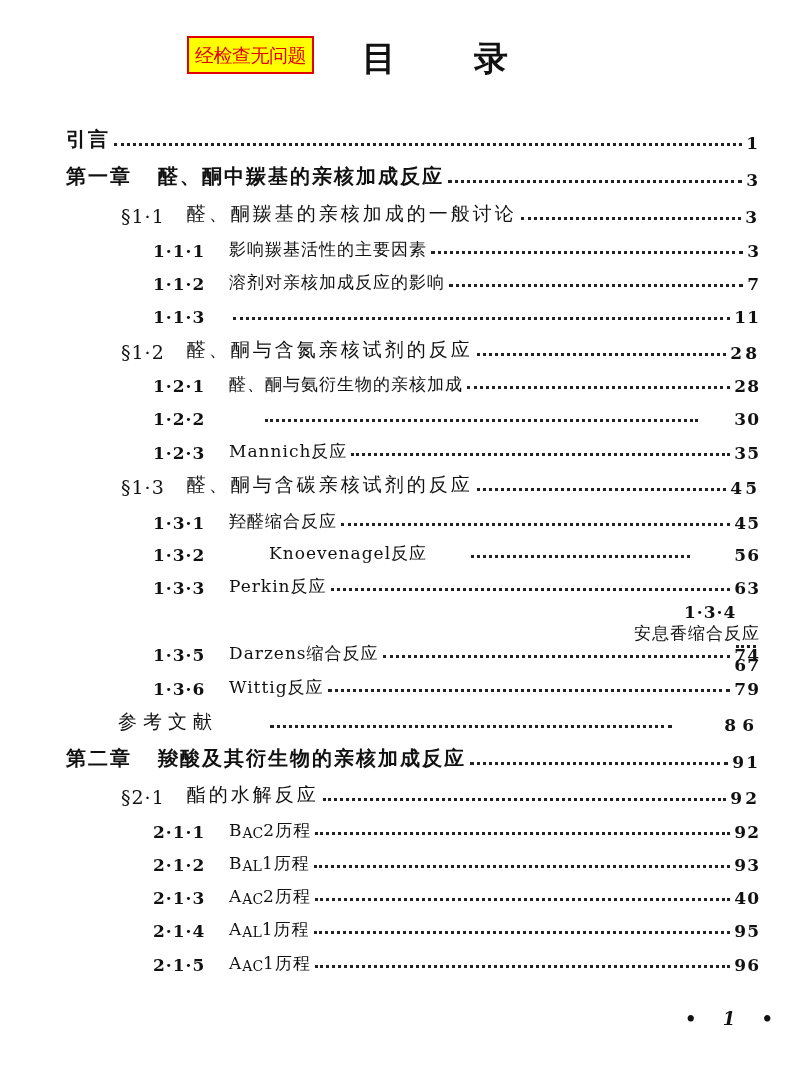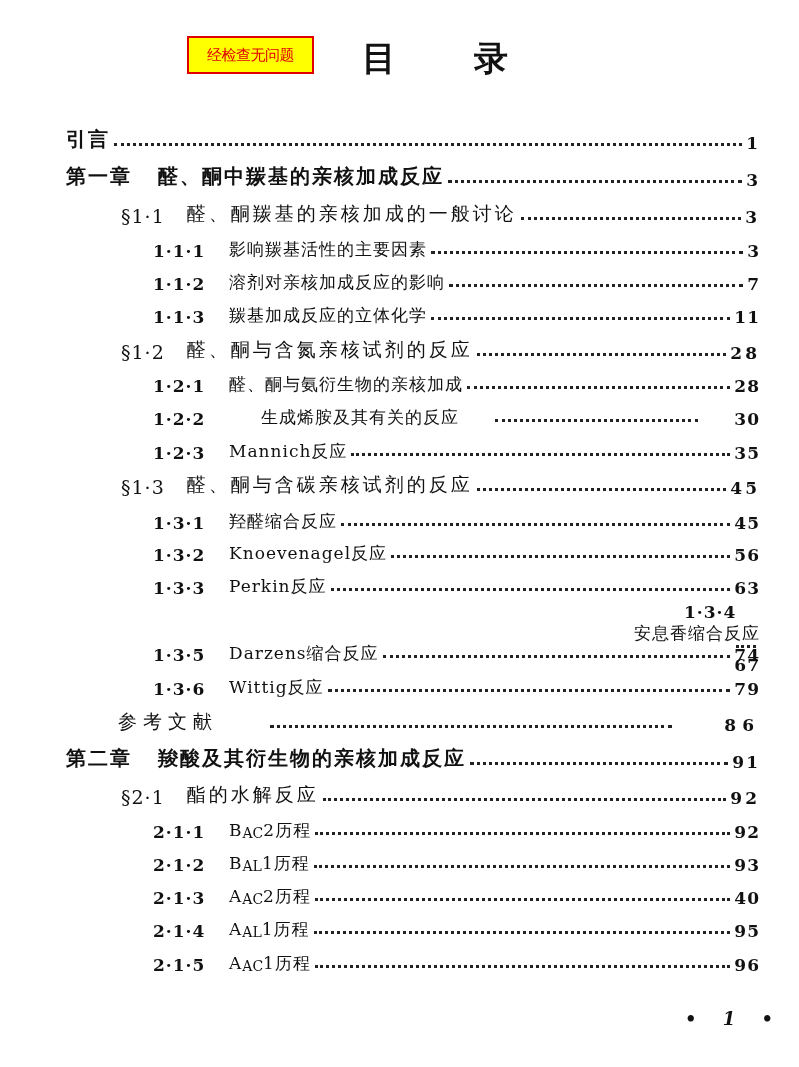--- a/index.html
+++ b/index.html
@@ -1,20 +1,20 @@
 <!DOCTYPE html>
 <html><head>
 <meta charset="utf-8">
 <style>
   html, body { margin:0; padding:0; background:#ffffff; }
   body { width:799px; height:1067px; position:relative; overflow:hidden;
          font-family:"DejaVu Serif","Liberation Serif",serif; color:#111; }
   .stamp { position:absolute; left:187px; top:36px; width:127px; height:38px;
            background:#ffff00; border:2px solid #e00000; box-sizing:border-box;
-           color:#e00000; font-family:"DejaVu Sans",sans-serif; font-size:15px;
+           color:#e00000; font-family:"DejaVu Sans",sans-serif; font-size:19px;
            line-height:34px; text-align:center; letter-spacing:-0.5px; white-space:nowrap; }
   .title-ch { position:absolute; top:38px; font-size:34px; font-weight:bold; line-height:40px; }
   .title-1 { left:362px; }
   .title-2 { left:474px; }
   .toc-row { position:absolute; right:39px; height:30px; display:flex; align-items:flex-end; }
   .toc-row .num { white-space:nowrap; flex:0 0 auto; }
   .toc-row .label { white-space:nowrap; flex:0 0 auto; }
   .toc-row .leader { flex:1 1 auto; margin:0 4px 7px 4px; height:0;
                      border-bottom:3px dotted #222; min-width:20px; }
   .toc-row .page { white-space:nowrap; flex:0 0 auto; font-weight:bold; font-size:17px; }
@@ -62,39 +62,37 @@
       <span class="page">3</span>
     </div>
     <div class="toc-row lvl-2" style="top: 264px;">
       <span class="num">1·1·2</span>
       <span class="label">溶剂对亲核加成反应的影响</span>
       <span class="leader"></span>
       <span class="page">7</span>
     </div>
     <div class="toc-row lvl-2" style="top: 297px;">
       <span class="num">1·1·3</span>
-      <span class="label">羰基加成反应的立体化学</span>
       <span class="leader"></span>
       <span class="page">11</span>
     </div>
     <div class="toc-row lvl-1" style="top: 333px;">
       <span class="num">§1·2</span>
       <span class="label">醛、酮与含氮亲核试剂的反应</span>
       <span class="leader"></span>
       <span class="page">28</span>
     </div>
     <div class="toc-row lvl-2" style="top: 366px;">
       <span class="num">1·2·1</span>
       <span class="label">醛、酮与氨衍生物的亲核加成</span>
       <span class="leader"></span>
       <span class="page">28</span>
     </div>
     <div class="toc-row lvl-2" style="top: 399px; gap: 32px;">
       <span class="num">1·2·2</span>
-      <span class="label">生成烯胺及其有关的反应</span>
       <span class="leader"></span>
       <span class="page">30</span>
     </div>
     <div class="toc-row lvl-2" style="top: 433px;">
       <span class="num">1·2·3</span>
       <span class="label">Mannich反应</span>
       <span class="leader"></span>
       <span class="page">35</span>
     </div>
     <div class="toc-row lvl-1" style="top: 468px;">
@@ -102,21 +100,21 @@
       <span class="label">醛、酮与含碳亲核试剂的反应</span>
       <span class="leader"></span>
       <span class="page">45</span>
     </div>
     <div class="toc-row lvl-2" style="top: 503px;">
       <span class="num">1·3·1</span>
       <span class="label">羟醛缩合反应</span>
       <span class="leader"></span>
       <span class="page">45</span>
     </div>
-    <div class="toc-row lvl-2" style="top: 535px;">
+    <div class="toc-row lvl-2" style="top: 535px; gap: 40px;">
       <span class="num">1·3·2</span>
       <span class="label">Knoevenagel反应</span>
       <span class="leader"></span>
       <span class="page">56</span>
     </div>
     <div class="toc-row lvl-2" style="top: 568px;">
       <span class="num">1·3·3</span>
       <span class="label">Perkin反应</span>
       <span class="leader"></span>
       <span class="page">63</span>

